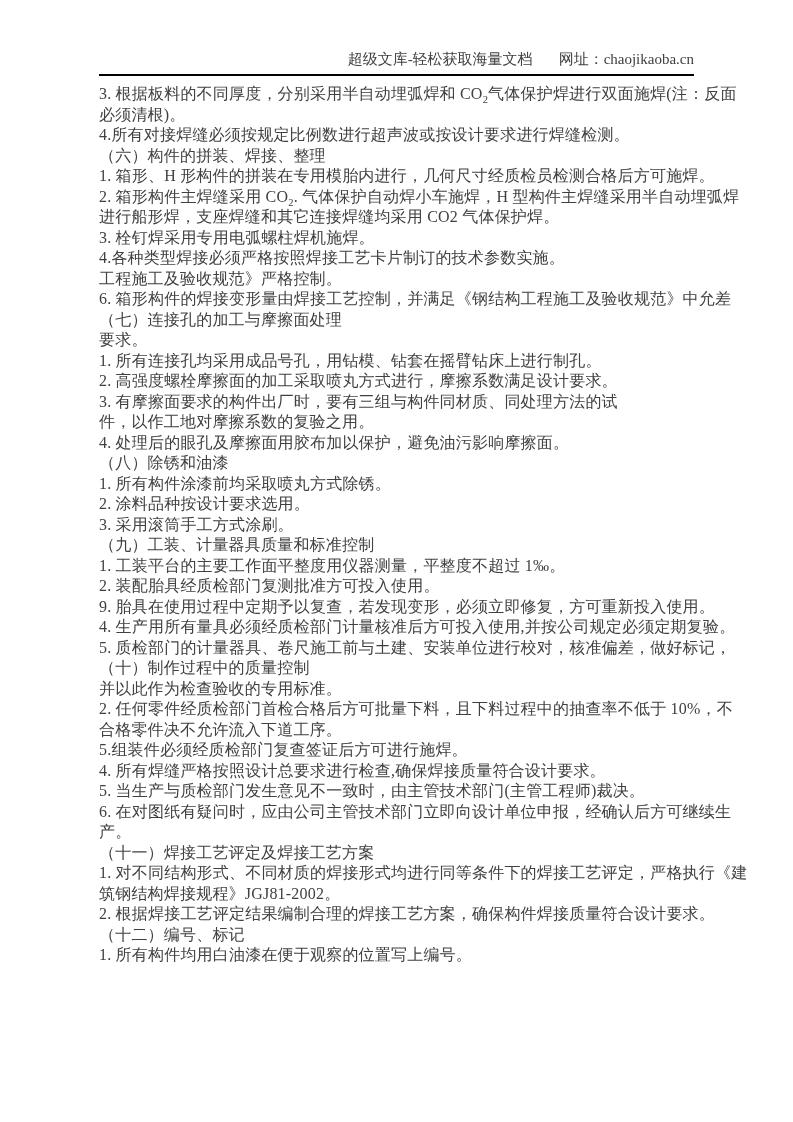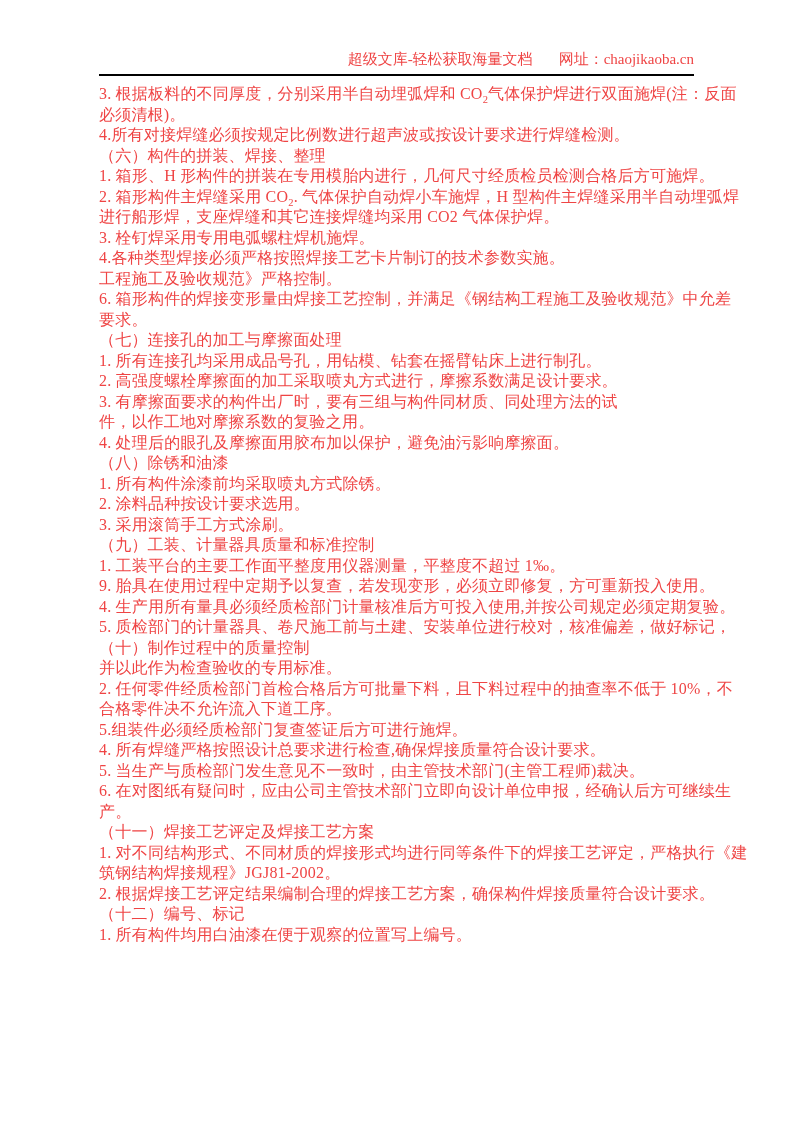--- a/index.html
+++ b/index.html
@@ -7,21 +7,21 @@
     padding: 0;
     background: #888;
   }
   .page {
     position: relative;
     width: 793px;
     height: 1122px;
     margin: 0 auto;
     background: #ffffff;
     font-family: "Liberation Serif", "DejaVu Serif", serif;
-    color: #ef4444;
+    color: #404040;
     overflow: hidden;
   }
   .header {
     position: absolute;
     top: 50px;
     left: 99px;
     width: 595px;
     text-align: right;
     font-size: 15px;
     line-height: 19px;
@@ -64,33 +64,34 @@
       <div class="line">必须清根)。</div>
       <div class="line">4.所有对接焊缝必须按规定比例数进行超声波或按设计要求进行焊缝检测。</div>
       <div class="line">（六）构件的拼装、焊接、整理</div>
       <div class="line">1. 箱形、H 形构件的拼装在专用模胎内进行，几何尺寸经质检员检测合格后方可施焊。</div>
       <div class="line">2. 箱形构件主焊缝采用 CO<sub>2</sub>. 气体保护自动焊小车施焊，H 型构件主焊缝采用半自动埋弧焊</div>
       <div class="line">进行船形焊，支座焊缝和其它连接焊缝均采用 CO2 气体保护焊。</div>
       <div class="line">3. 栓钉焊采用专用电弧螺柱焊机施焊。</div>
       <div class="line">4.各种类型焊接必须严格按照焊接工艺卡片制订的技术参数实施。</div>
       <div class="line">工程施工及验收规范》严格控制。</div>
       <div class="line">6. 箱形构件的焊接变形量由焊接工艺控制，并满足《钢结构工程施工及验收规范》中允差</div>
+      <div class="line">（七）连接孔的加工与摩擦面处理</div>
       <div class="line">要求。</div>
-      <div class="line">（七）连接孔的加工与摩擦面处理</div>
       <div class="line">1. 所有连接孔均采用成品号孔，用钻模、钻套在摇臂钻床上进行制孔。</div>
       <div class="line">2. 高强度螺栓摩擦面的加工采取喷丸方式进行，摩擦系数满足设计要求。</div>
       <div class="line">3. 有摩擦面要求的构件出厂时，要有三组与构件同材质、同处理方法的试</div>
       <div class="line">件，以作工地对摩擦系数的复验之用。</div>
       <div class="line">4. 处理后的眼孔及摩擦面用胶布加以保护，避免油污影响摩擦面。</div>
       <div class="line">（八）除锈和油漆</div>
       <div class="line">1. 所有构件涂漆前均采取喷丸方式除锈。</div>
       <div class="line">2. 涂料品种按设计要求选用。</div>
       <div class="line">3. 采用滚筒手工方式涂刷。</div>
       <div class="line">（九）工装、计量器具质量和标准控制</div>
       <div class="line">1. 工装平台的主要工作面平整度用仪器测量，平整度不超过 1‰。</div>
+      <div class="line">2. 装配胎具经质检部门复测批准方可投入使用。</div>
       <div class="line">9. 胎具在使用过程中定期予以复查，若发现变形，必须立即修复，方可重新投入使用。</div>
       <div class="line">4. 生产用所有量具必须经质检部门计量核准后方可投入使用,并按公司规定必须定期复验。</div>
       <div class="line">5. 质检部门的计量器具、卷尺施工前与土建、安装单位进行校对，核准偏差，做好标记，</div>
       <div class="line">（十）制作过程中的质量控制</div>
       <div class="line">并以此作为检查验收的专用标准。</div>
       <div class="line">2. 任何零件经质检部门首检合格后方可批量下料，且下料过程中的抽查率不低于 10%，不</div>
       <div class="line">合格零件决不允许流入下道工序。</div>
       <div class="line">5.组装件必须经质检部门复查签证后方可进行施焊。</div>
       <div class="line">4. 所有焊缝严格按照设计总要求进行检查,确保焊接质量符合设计要求。</div>
       <div class="line">5. 当生产与质检部门发生意见不一致时，由主管技术部门(主管工程师)裁决。</div>

